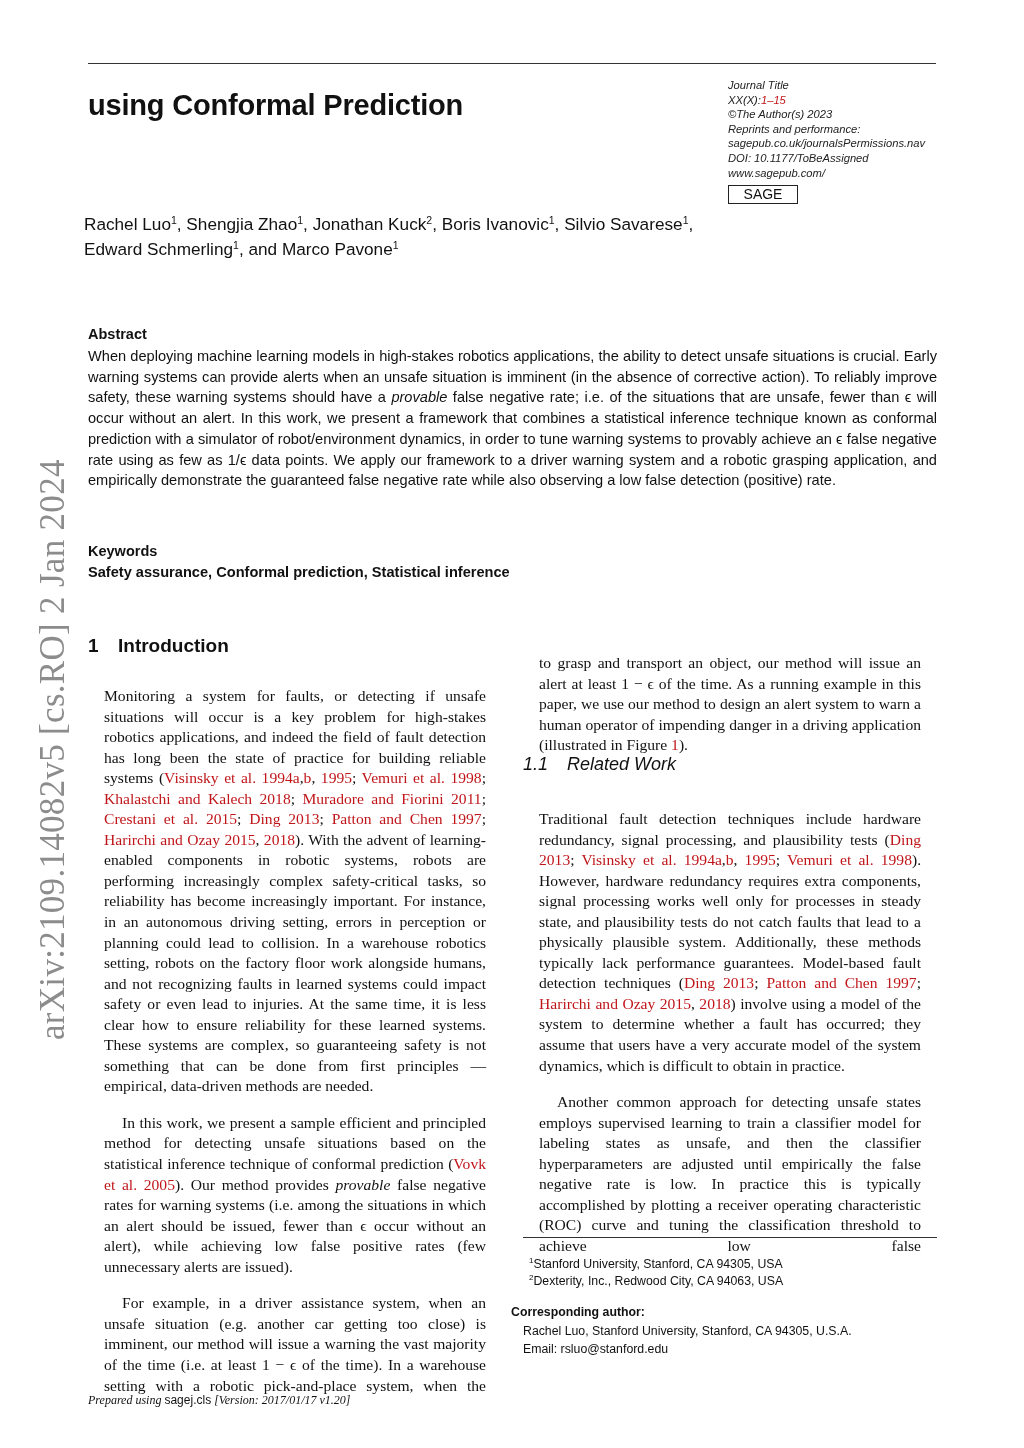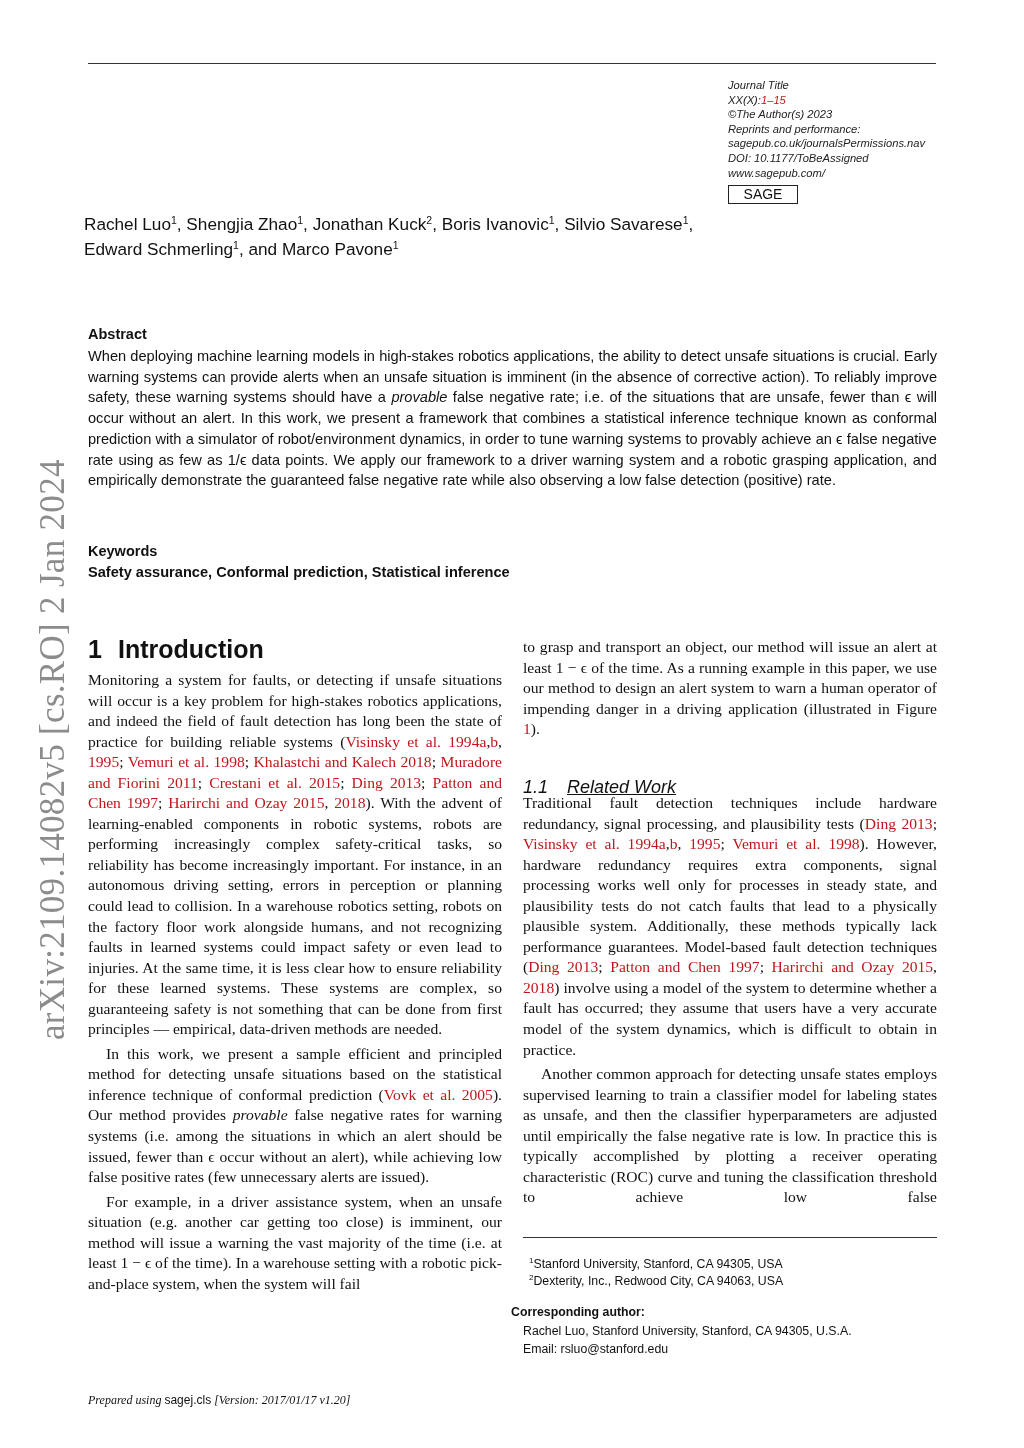--- a/index.html
+++ b/index.html
@@ -13,42 +13,43 @@
     .meta .red { color: #c0161a; }
     .sage-box { left: 728px; top: 185px; width: 68px; height: 17px; border: 1px solid #222; font-size: 14px; line-height: 17px; text-align: center; }
     .authors { left: 84px; top: 212px; width: 860px; font-size: 17.2px; font-weight: normal; line-height: 25px; }
     .authors sup { font-size: 10.5px; vertical-align: 6px; line-height: 0; }
     .abstract-head { left: 88px; top: 326px; font-size: 14.5px; font-weight: bold; }
     .abstract { left: 88px; top: 346px; width: 849px; font-size: 14.6px; line-height: 20.7px; text-align: justify; }
     .abstract i { font-style: italic; }
     .kw-head { left: 88px; top: 543px; font-size: 14.5px; font-weight: bold; }
     .kw { left: 88px; top: 564px; font-size: 14.6px; font-weight: bold; }
     .arxiv { left: 33px; top: 1040px; transform-origin: left top; transform: rotate(-90deg); font-size: 35px; color: #8c8c8c; white-space: nowrap; letter-spacing: 0.3px; }
-    .h1 { left: 88px; top: 635px; font-size: 25px; font-weight: bold; }
+    .h1 { left: 88px; top: 635px; font-size: 19px; font-weight: bold; }
     .h1 .num { display: inline-block; width: 30px; }
     .col { width: 414px; font-size: 15.6px; line-height: 20.55px; text-align: justify; }
-    .col p { margin: 0; }
+    .col p { margin: 16px; }
     .col p.ind { text-indent: 18px; margin-top: 4px; }
     .cite { color: #c0161a; }
-    .h2 { left: 523px; top: 777px; font-size: 18px; font-style: italic; text-decoration: underline; }
+    .h2 { left: 523px; top: 754px; font-size: 18px; font-style: italic; }
     .h2 .num { display: inline-block; width: 44px; }
     .fn-rule { left: 523px; top: 1237px; width: 414px; height: 1px; background: #333; }
     .fn { left: 523px; top: 1256px; font-size: 12.3px; line-height: 17px; margin-left: 6px; }
     .fn sup { font-size: 8px; vertical-align: 5px; line-height: 0; }
     .corr-head { left: 511px; top: 1305px; font-size: 12.3px; font-weight: bold; }
     .corr { left: 523px; top: 1322px; font-size: 12.3px; line-height: 18px; }
     .footer { left: 88px; top: 1393px; font-size: 12px; font-style: italic; }
     .footer .cls { font-family: "Liberation Sans", sans-serif; font-style: normal; }
   </style>
 </head>
 <body>
 
 <div class="abs top-rule"></div>
 
 <div class="abs title sans">
+  <div>using Conformal Prediction</div>
 </div>
 
 <div class="abs meta sans">
   <div>Journal Title</div>
   <div><span>XX(X):</span><span class="red">1–15</span></div>
   <div>©The Author(s) 2023</div>
   <div>Reprints and performance:</div>
   <div>sagepub.co.uk/journalsPermissions.nav</div>
   <div>DOI: 10.1177/ToBeAssigned</div>
   <div>www.sagepub.com/</div>

